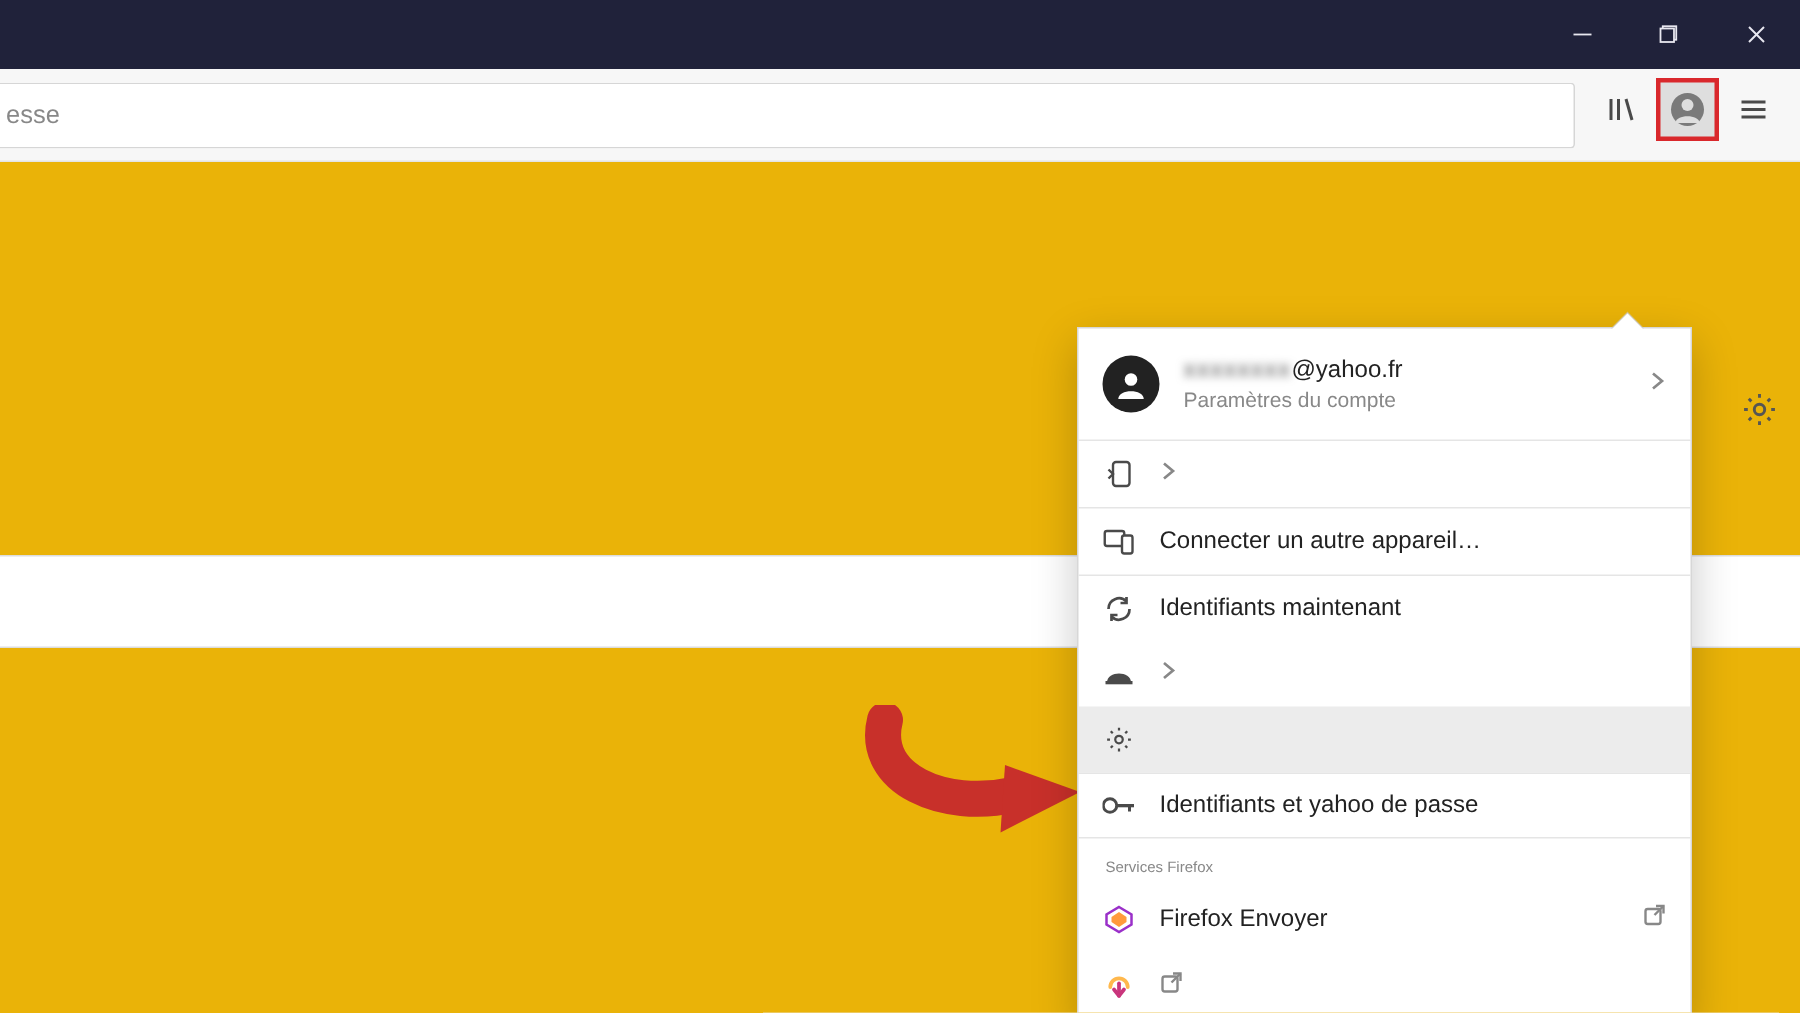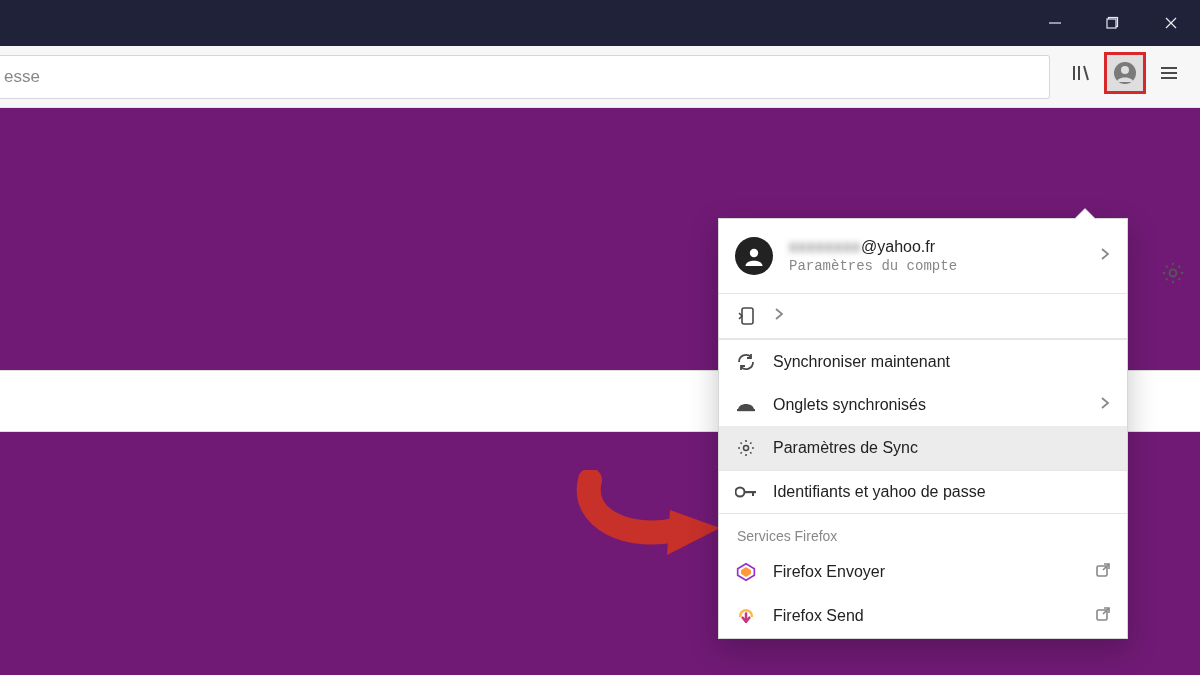--- a/index.html
+++ b/index.html
@@ -64,21 +64,21 @@
     align-items: center;
     justify-content: center;
     color: #4a4a4a;
     cursor: pointer;
   }
   .highlight-box {
     border: 3px solid #d9282c;
     background: #dedede;
   }
   .body-area {
-    background: #701a75;
+    background: #eab308;
     height: calc(675px - 46px - 62px);
     position: relative;
   }
   .content-stripe {
     position: absolute;
     top: 262px;
     left: 0;
     right: 0;
     height: 62px;
     background: #fff;
@@ -130,27 +130,27 @@
   .dd-item.active { background: #ececec; }
   .dd-sep { height: 1px; background: #e5e5e5; }
   .dd-icon {
     width: 22px;
     display: flex;
     justify-content: center;
     color: #4a4a4a;
     flex-shrink: 0;
   }
   .dd-text { flex: 1; }
-  .dd-sub { color: #888; font-size: 14px; margin-top: 2px; font-family: Liberation Mono, monospace; }
+  .dd-sub { color: #888; font-size: 14px; margin-top: 2px; }
   .dd-chev { color: #888; }
   .dd-ext { color: #888; }
   .dd-heading {
     padding: 14px 18px 6px;
     color: #888;
-    font-size: 14px;
+    font-size: 10px;
   }
   .avatar-big {
     width: 38px; height: 38px;
     background: #222; border-radius: 50%;
     display:flex;align-items:center;justify-content:center;
     color:#fff;
   }
   .email-blur {
     display:inline-block;
     filter: blur(3px);
@@ -263,58 +263,65 @@
       </div>
       <div class="dd-chev">
         <svg width="12" height="14" viewBox="0 0 12 14">
             <polyline points="3,2 9,7 3,12" fill="none" stroke="currentColor" stroke-width="1.8"></polyline>
           </svg>
       </div>
     </div>
 
     <div class="dd-sep"></div>
 
+    <div class="dd-item">
+      <div class="dd-icon">
+        <svg width="22" height="20" viewBox="0 0 22 20" fill="none" stroke="currentColor" stroke-width="1.6">
+            <rect x="1.5" y="3" width="13" height="10" rx="1.5"></rect>
+            <rect x="13" y="6" width="7" height="12" rx="1.5" fill="#fff"></rect>
+          </svg>
+      </div>
+      <div class="dd-text">Connecter un autre appareil…</div>
+    </div>
 
     <div class="dd-sep"></div>
 
     <div class="dd-item">
       <div class="dd-icon">
         <svg width="20" height="20" viewBox="0 0 20 20" fill="none" stroke="currentColor" stroke-width="1.8">
             <path d="M3 10a7 7 0 0 1 12-5"></path>
             <polyline points="15,2 15,6 11,6"></polyline>
             <path d="M17 10a7 7 0 0 1-12 5"></path>
             <polyline points="5,18 5,14 9,14"></polyline>
           </svg>
       </div>
-      <div class="dd-text">Synchroniser maintenant</div>
+      <div class="dd-text">Identifiants maintenant</div>
     </div>
 
     <div class="dd-item">
       <div class="dd-icon">
         <svg width="20" height="14" viewBox="0 0 20 14">
             <path d="M2 12 C2 4, 18 4, 18 12 Z" fill="currentColor"></path>
             <rect x="1" y="11" width="18" height="2.2" fill="currentColor"></rect>
           </svg>
       </div>
-      <div class="dd-text">Onglets synchronisés</div>
       <div class="dd-chev">
         <svg width="12" height="14" viewBox="0 0 12 14">
             <polyline points="3,2 9,7 3,12" fill="none" stroke="currentColor" stroke-width="1.8"></polyline>
           </svg>
       </div>
     </div>
 
     <div class="dd-item active">
       <div class="dd-icon">
         <svg width="20" height="20" viewBox="0 0 24 24" fill="none" stroke="currentColor" stroke-width="1.8">
             <circle cx="12" cy="12" r="3"></circle>
             <path d="M12 2.5v2.3M12 19.2v2.3M21.5 12h-2.3M4.8 12H2.5M18.6 5.4l-1.6 1.6M7 17l-1.6 1.6M18.6 18.6 17 17M7 7 5.4 5.4"></path>
           </svg>
       </div>
-      <div class="dd-text">Paramètres de Sync</div>
     </div>
 
     <div class="dd-sep"></div>
 
     <div class="dd-item">
       <div class="dd-icon">
         <svg width="22" height="14" viewBox="0 0 22 14" fill="currentColor">
             <circle cx="5" cy="7" r="4.5" fill="none" stroke="currentColor" stroke-width="2"></circle>
             <rect x="9" y="6" width="12" height="2.2"></rect>
             <rect x="17" y="6" width="2" height="5"></rect>
@@ -345,21 +352,20 @@
     </div>
 
     <div class="dd-item">
       <div class="dd-icon">
         <svg class="send-icon" viewBox="0 0 24 24">
             <path d="M5 12a7 7 0 0 1 14 0" fill="none" stroke="#ffb84d" stroke-width="3" stroke-linecap="round"></path>
             <path d="M12 9v10" stroke="#c9357c" stroke-width="3" stroke-linecap="round"></path>
             <polyline points="8,14 12,19 16,14" fill="none" stroke="#c9357c" stroke-width="3" stroke-linecap="round" stroke-linejoin="round"></polyline>
           </svg>
       </div>
-      <div class="dd-text">Firefox Send</div>
       <div class="dd-ext">
         <svg width="16" height="16" viewBox="0 0 16 16" fill="none" stroke="currentColor" stroke-width="1.6">
             <rect x="2" y="4" width="10" height="10" rx="1.5"></rect>
             <polyline points="9,2 14,2 14,7"></polyline>
             <line x1="14" y1="2" x2="8" y2="8"></line>
           </svg>
       </div>
     </div>
 
   </div>

